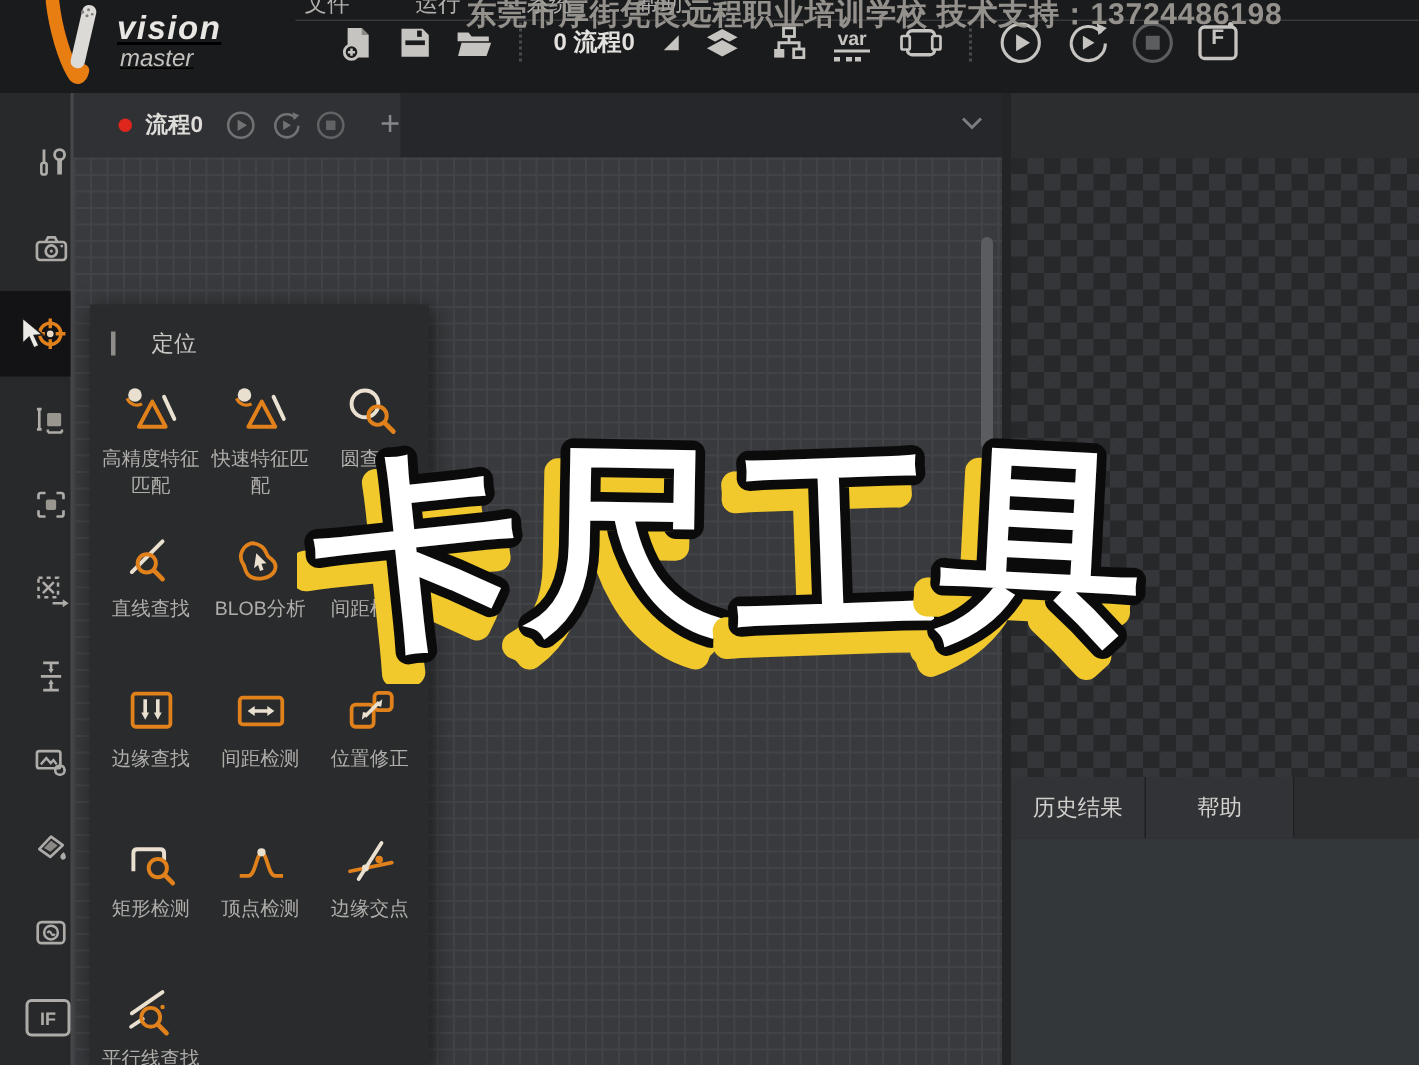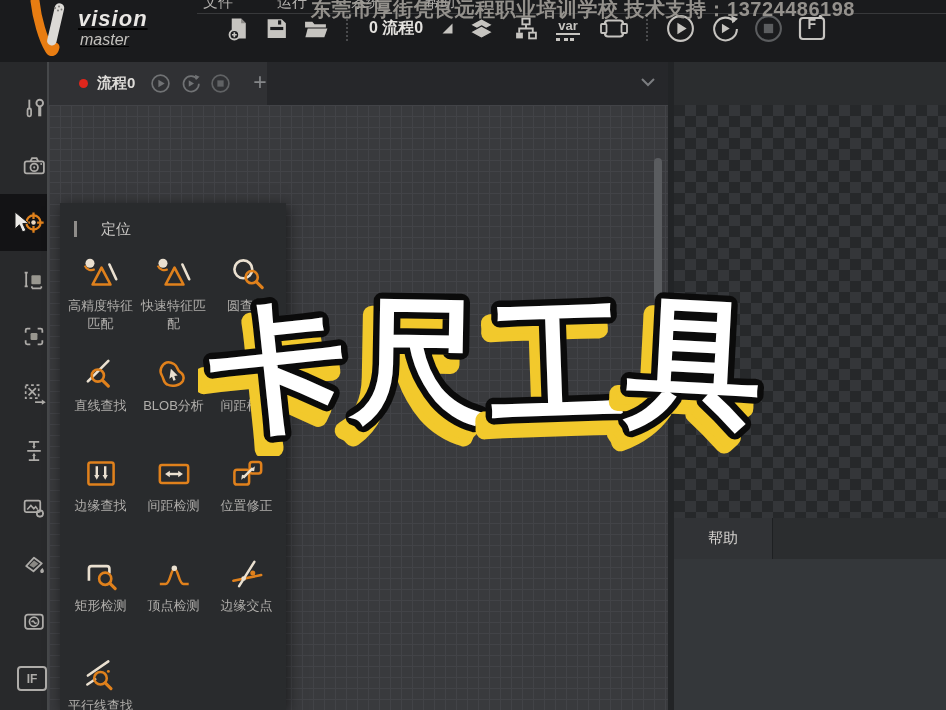--- a/index.html
+++ b/index.html
@@ -302,20 +302,21 @@
     <div class="gridarea">
       <div class="vscroll"></div>
     </div>
   </div>
 
   <div class="vdivider"></div>
 
   <div class="rpanel">
     <div class="checker"></div>
     <div class="rp-tabs">
+      <div class="rp-tab">历史结果</div>
       <div class="rp-tab t2">帮助</div>
       <div class="rp-tab-rest"></div>
     </div>
     <div class="rp-content"></div>
   </div>
 
   <div class="palette">
     <div class="pal-header">
       <div class="pal-bar"></div>
       <div class="pal-title">定位</div>

